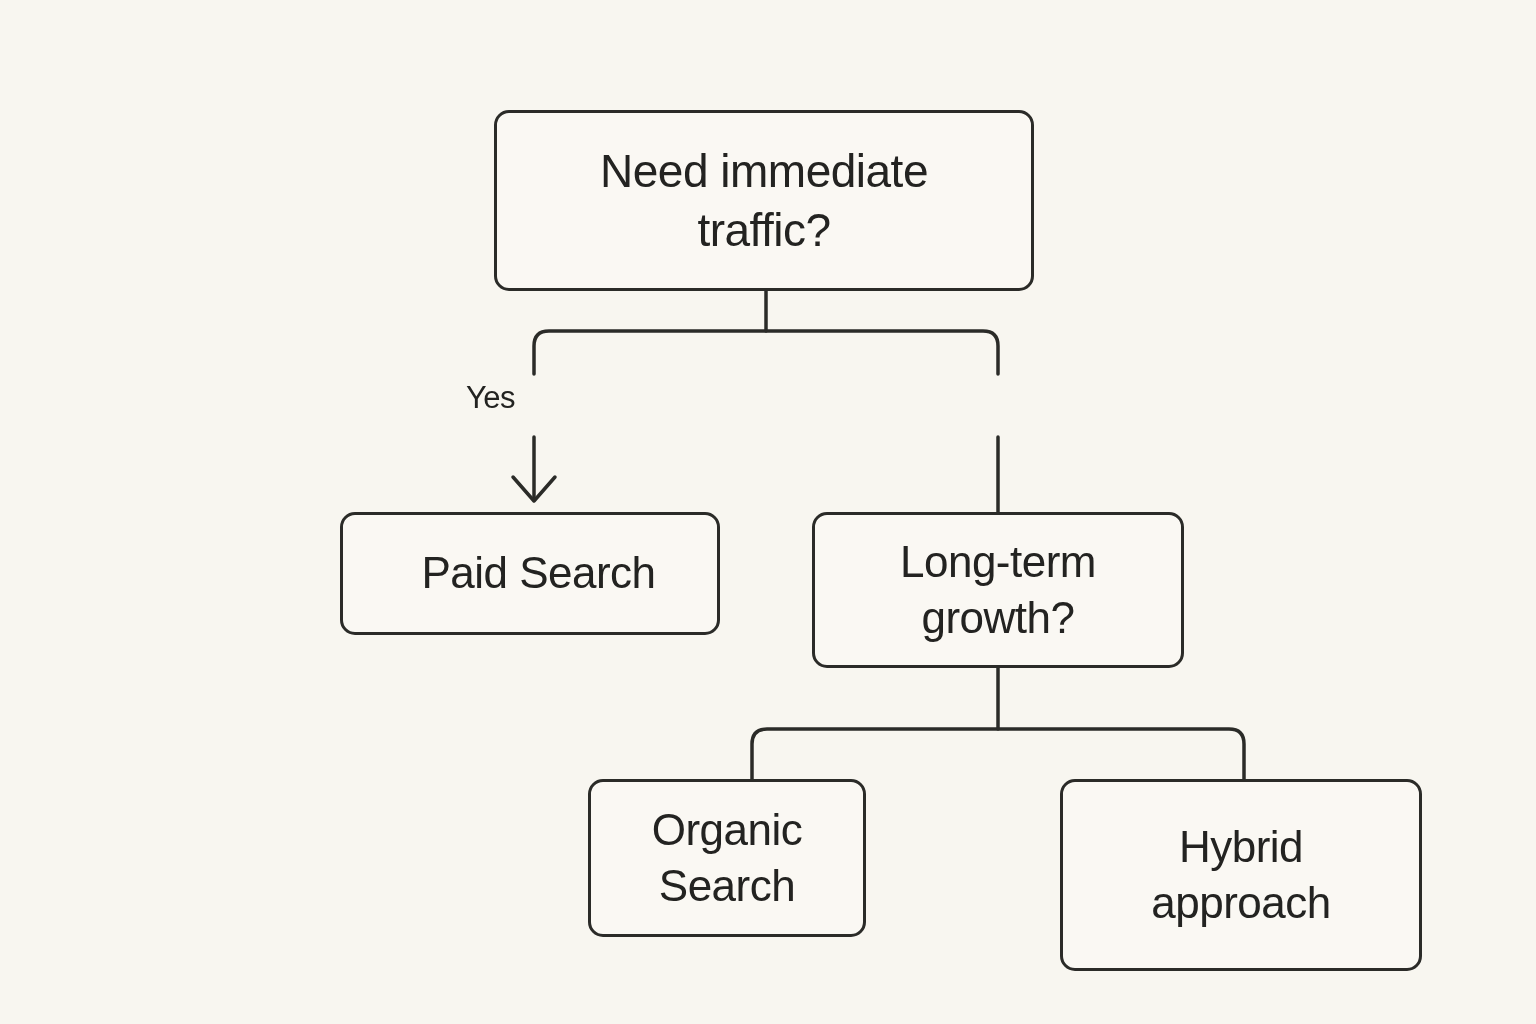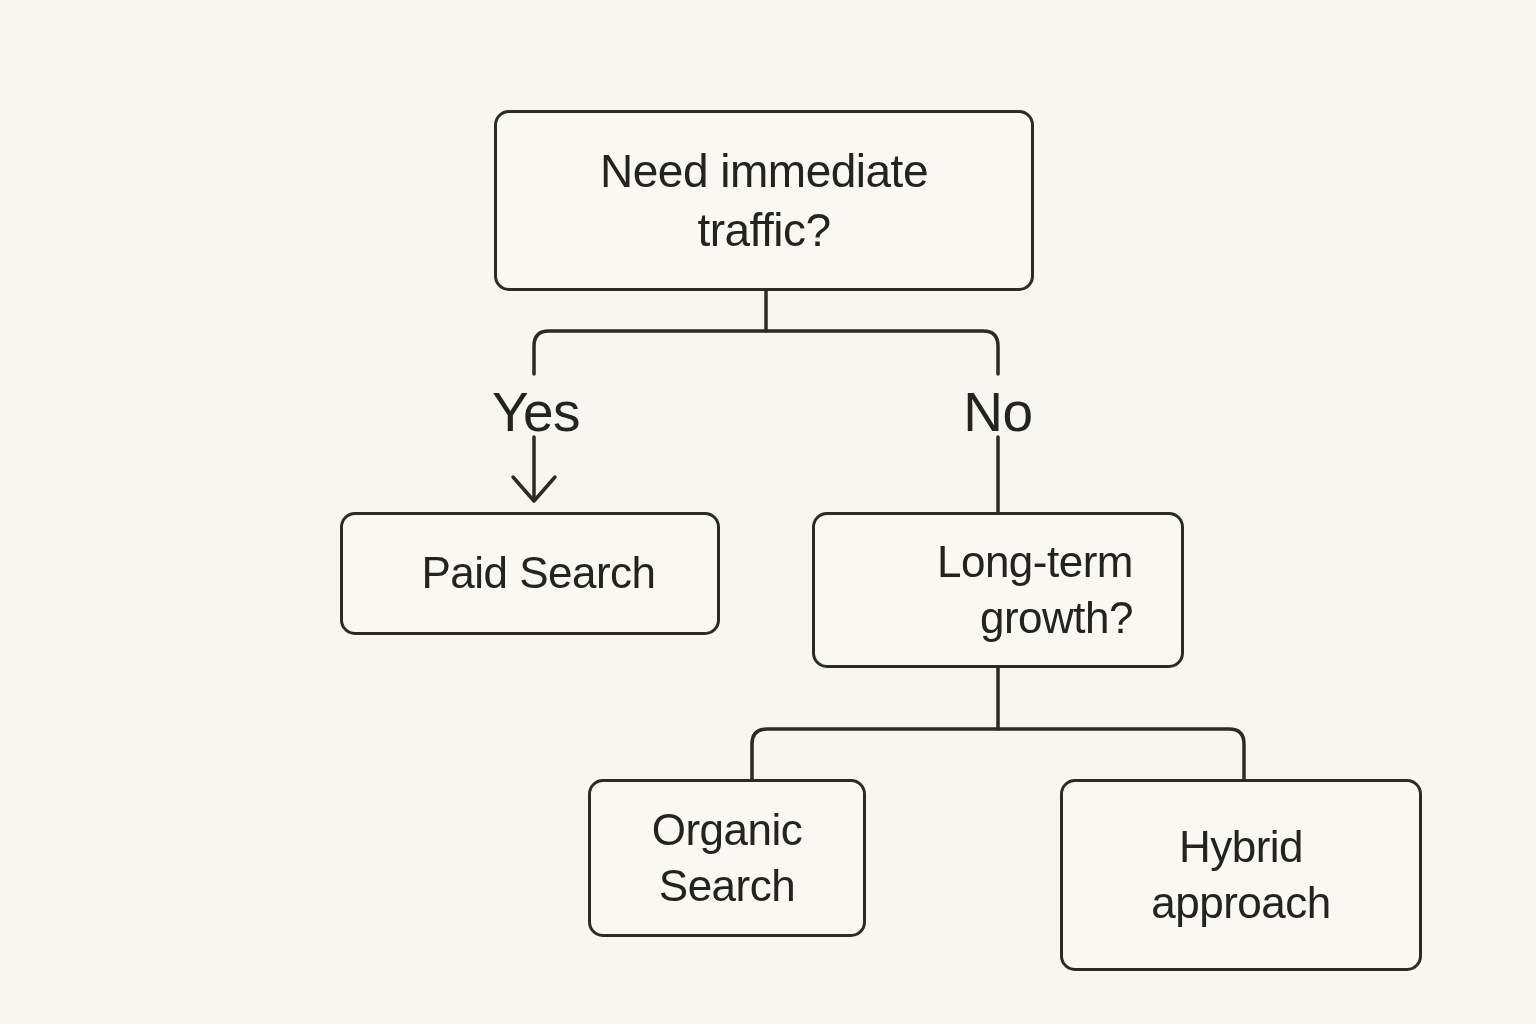--- a/index.html
+++ b/index.html
@@ -44,30 +44,29 @@
     font-size: 44px;
     line-height: 1.28;
     letter-spacing: -0.5px;
     color: var(--text);
   }
   .node .label { display: block; }
   .node-root      { left: 494px;  top: 86px;  width: 540px; height: 181px; font-size: 46px; margin-top: 24px; }
   .node-root .label      { max-width: 410px; }
   .node-paid      { left: 340px;  top: 512px; width: 380px; height: 123px; padding-left: 17px; }
   .node-longterm  { left: 812px;  top: 512px; width: 372px; height: 156px; }
-  .node-longterm .label  { max-width: 270px; text-align: right; }
+  .node-longterm .label  { max-width: 270px; }
   .node-organic   { left: 588px;  top: 779px; width: 278px; height: 158px; }
   .node-organic .label   { max-width: 220px; }
   .node-hybrid    { left: 1060px; top: 779px; width: 362px; height: 192px; }
   .node-hybrid .label    { max-width: 250px; }
   .edge-label {
     position: absolute;
     width: 140px;
-    text-align: center;
-    font-size: 55px;
+    font-size: 31px;
     letter-spacing: -0.5px;
     color: var(--text);
   }
   .edge-label-yes { left: 466px; top: 380px; }
   .edge-label-no  { left: 928px; top: 380px; }
 </style>
 </head>
 <body>
 
 <div class="canvas">
@@ -88,21 +87,20 @@
 
     <path d="M752 779 V744 Q752 729 767 729 H1229 Q1244 729 1244 744 V779"></path>
   </svg>
 
   <div class="node node-root">
     <span class="label">Need immediate traffic?</span>
   </div>
 
   <div class="edge-label edge-label-yes">Yes</div>
 
-  <div class="edge-label edge-label-no">No</div>
 
   <div class="node node-paid">
     <span class="label">Paid Search</span>
   </div>
 
   <div class="node node-longterm">
     <span class="label">Long-term growth?</span>
   </div>
 
   <div class="node node-organic">

